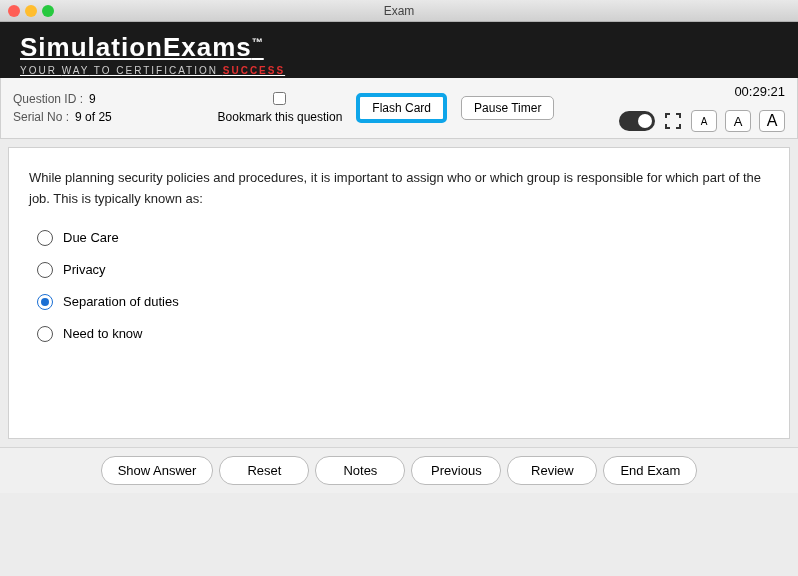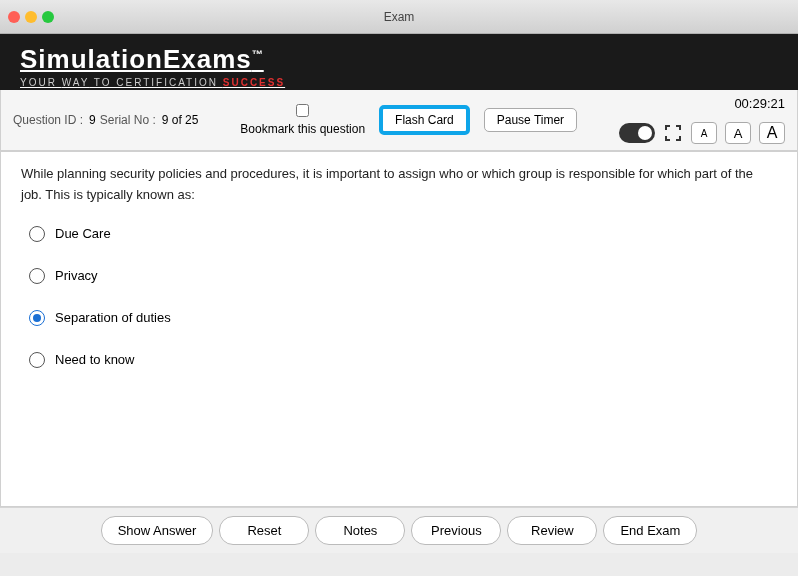--- a/index.html
+++ b/index.html
@@ -7,21 +7,21 @@
       font-family: -apple-system, BlinkMacSystemFont, 'Helvetica Neue', Arial, sans-serif;
       font-size: 13px;
       background: #ececec;
       width: 798px;
       height: 576px;
       overflow: hidden;
     }
 
     
     .title-bar {
-      height: 34px;
+      height: 22px;
       background: linear-gradient(to bottom, #e8e8e8, #d0d0d0);
       display: flex;
       align-items: center;
       justify-content: center;
       position: relative;
       border-bottom: 1px solid #b0b0b0;
     }
     .title-bar-buttons {
       position: absolute;
       left: 8px;
@@ -75,21 +75,21 @@
       background: #f5f5f5;
       border: 1px solid #d0d0d0;
       border-top: none;
       padding: 6px 12px;
       display: flex;
       align-items: center;
       gap: 10px;
     }
     .info-left {
       display: flex;
-      flex-direction: row;
+      flex-direction: column;
       gap: 4px;
       min-width: 140px;
     }
     .info-row {
       display: flex;
       align-items: center;
       gap: 6px;
       font-size: 12px;
     }
     .info-label { color: #555; }
@@ -188,38 +188,38 @@
       align-items: center;
       justify-content: center;
       width: 26px;
       height: 22px;
     }
 
     
     .main-content {
       background: white;
       border: 1px solid #d0d0d0;
-      margin: 0;
-      padding: 12px 20px;
-      height: 356px;
+      margin: 8px;
+      padding: 20px 20px;
+      height: 292px;
       overflow-y: auto;
       position: relative;
     }
     .question-text {
       font-size: 13px;
       line-height: 1.6;
       color: #222;
       margin-bottom: 20px;
     }
 
     .options-list {
       list-style: none;
       display: flex;
       flex-direction: column;
-      gap: 26px;
+      gap: 16px;
       padding-left: 8px;
     }
     .option-item {
       display: flex;
       align-items: center;
       gap: 10px;
       font-size: 13px;
       cursor: pointer;
     }
     .radio-circle {

